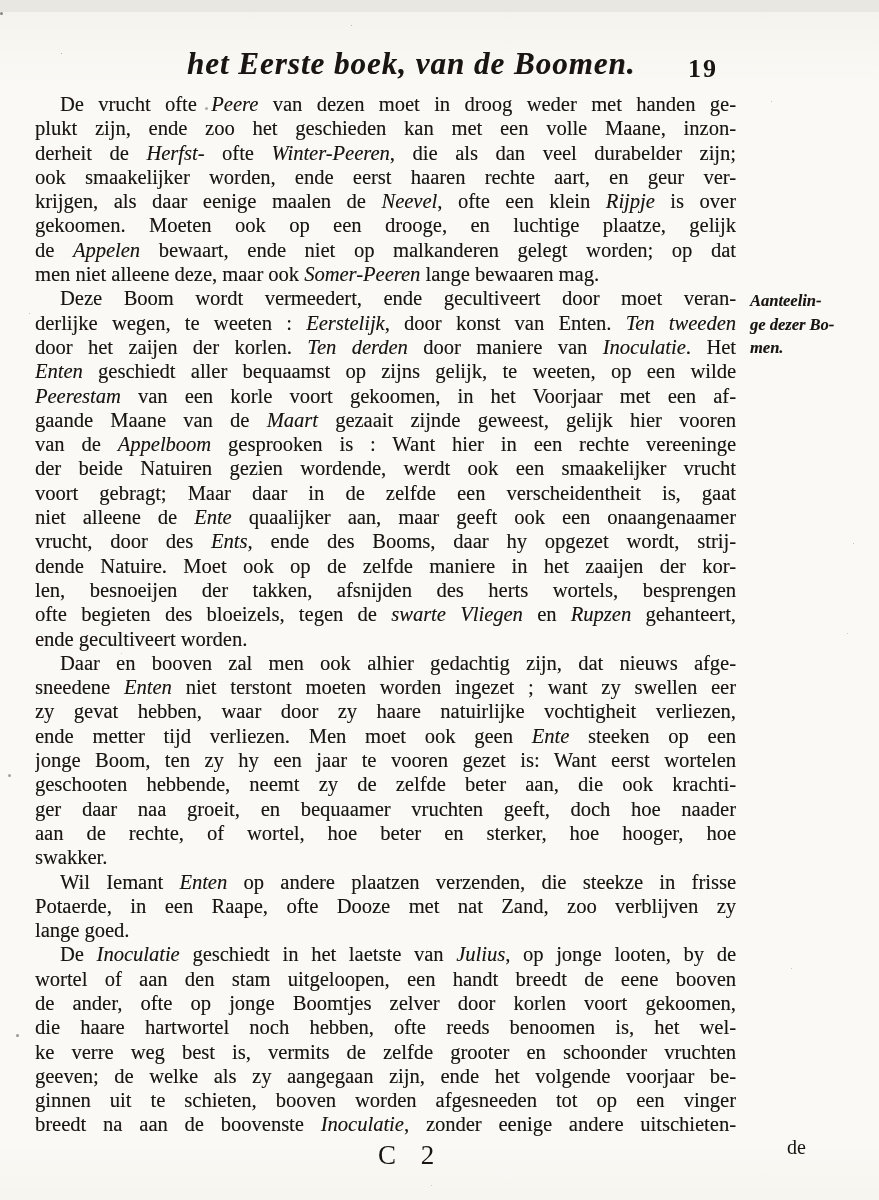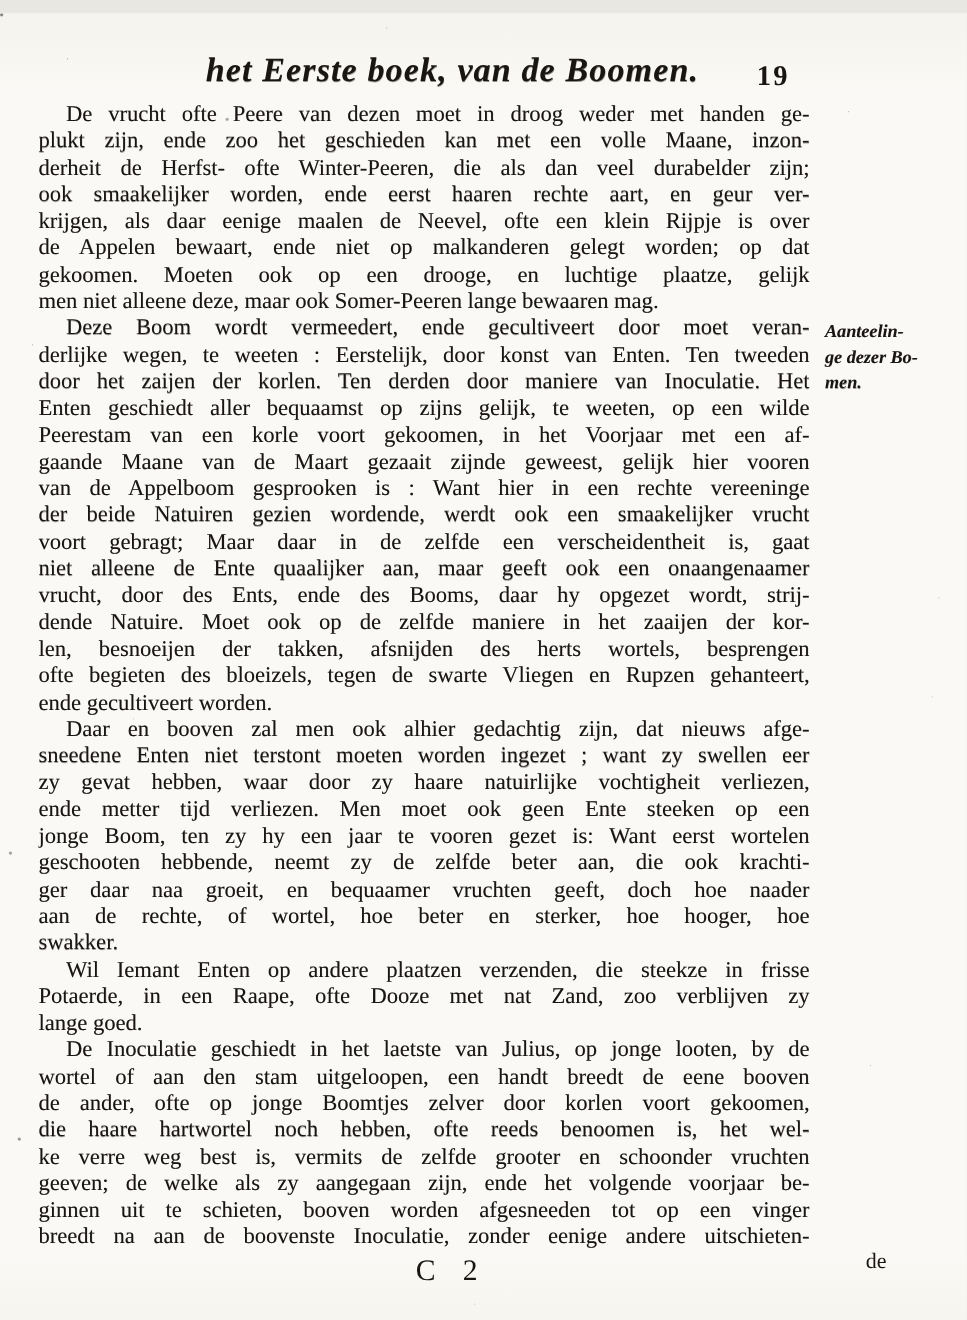--- a/index.html
+++ b/index.html
@@ -51,21 +51,21 @@
     font-size:20.5px;
     text-shadow:.25px .25px 0 rgba(24,21,18,.4);
   }
   .line{
     height:24.3px;line-height:24.3px;
     text-align:justify;text-align-last:justify;
     overflow:hidden;white-space:nowrap;
   }
   .line.flush{text-align:left;text-align-last:left;}
   .line.indent{text-indent:25px;}
-  .it{}
+  .it{font-style:italic;}
   .margin-note{
     position:absolute;left:750px;top:277px;width:126px;
     font-size:16.5px;font-style:italic;font-weight:bold;
     line-height:23.5px;
     text-shadow:.25px .25px 0 rgba(24,21,18,.4);
   }
   .signature{
     position:absolute;left:378px;top:1128px;
     font-size:27px;letter-spacing:9px;
   }
@@ -83,22 +83,22 @@
   <div class="running-title">het Eerste boek, van de Boomen.</div>
 
   <div class="page-number">19</div>
 
   <main class="body-text">
       <div class="line indent"><span class="rm">De vrucht ofte </span><span class="it">Peere</span><span class="rm"> van dezen moet in droog weder met handen ge-</span></div>
       <div class="line"><span class="rm">plukt zijn, ende zoo het geschieden kan met een volle Maane, inzon-</span></div>
       <div class="line"><span class="rm">derheit de </span><span class="it">Herfst-</span><span class="rm"> ofte </span><span class="it">Winter-Peeren</span><span class="rm">, die als dan veel durabelder zijn;</span></div>
       <div class="line"><span class="rm">ook smaakelijker worden, ende eerst haaren rechte aart, en geur ver-</span></div>
       <div class="line"><span class="rm">krijgen, als daar eenige maalen de </span><span class="it">Neevel</span><span class="rm">, ofte een klein </span><span class="it">Rijpje</span><span class="rm"> is over</span></div>
+      <div class="line"><span class="rm">gekoomen.  Moeten ook op een drooge, en luchtige plaatze, gelijk</span></div>
       <div class="line"><span class="rm">de </span><span class="it">Appelen</span><span class="rm"> bewaart, ende niet op malkanderen gelegt worden; op dat</span></div>
-      <div class="line"><span class="rm">gekoomen.  Moeten ook op een drooge, en luchtige plaatze, gelijk</span></div>
       <div class="line flush"><span class="rm">men niet alleene deze, maar ook </span><span class="it">Somer-Peeren</span><span class="rm"> lange bewaaren mag.</span></div>
       <div class="line indent"><span class="rm">Deze Boom wordt vermeedert, ende gecultiveert door moet veran-</span></div>
       <div class="line"><span class="rm">derlijke wegen, te weeten : </span><span class="it">Eerstelijk</span><span class="rm">, door konst van Enten.  </span><span class="it">Ten tweeden</span></div>
       <div class="line"><span class="rm">door het zaijen der korlen.  </span><span class="it">Ten derden</span><span class="rm"> door maniere van </span><span class="it">Inoculatie</span><span class="rm">.  Het</span></div>
       <div class="line"><span class="it">Enten</span><span class="rm"> geschiedt aller bequaamst op zijns gelijk, te weeten, op een wilde</span></div>
       <div class="line"><span class="it">Peerestam</span><span class="rm"> van een korle voort gekoomen, in het Voorjaar met een af-</span></div>
       <div class="line"><span class="rm">gaande Maane van de </span><span class="it">Maart</span><span class="rm"> gezaait zijnde geweest, gelijk hier vooren</span></div>
       <div class="line"><span class="rm">van de </span><span class="it">Appelboom</span><span class="rm"> gesprooken is : Want hier in een rechte vereeninge</span></div>
       <div class="line"><span class="rm">der beide Natuiren gezien wordende, werdt ook een smaakelijker vrucht</span></div>
       <div class="line"><span class="rm">voort gebragt;  Maar daar in de zelfde een verscheidentheit is, gaat</span></div>

